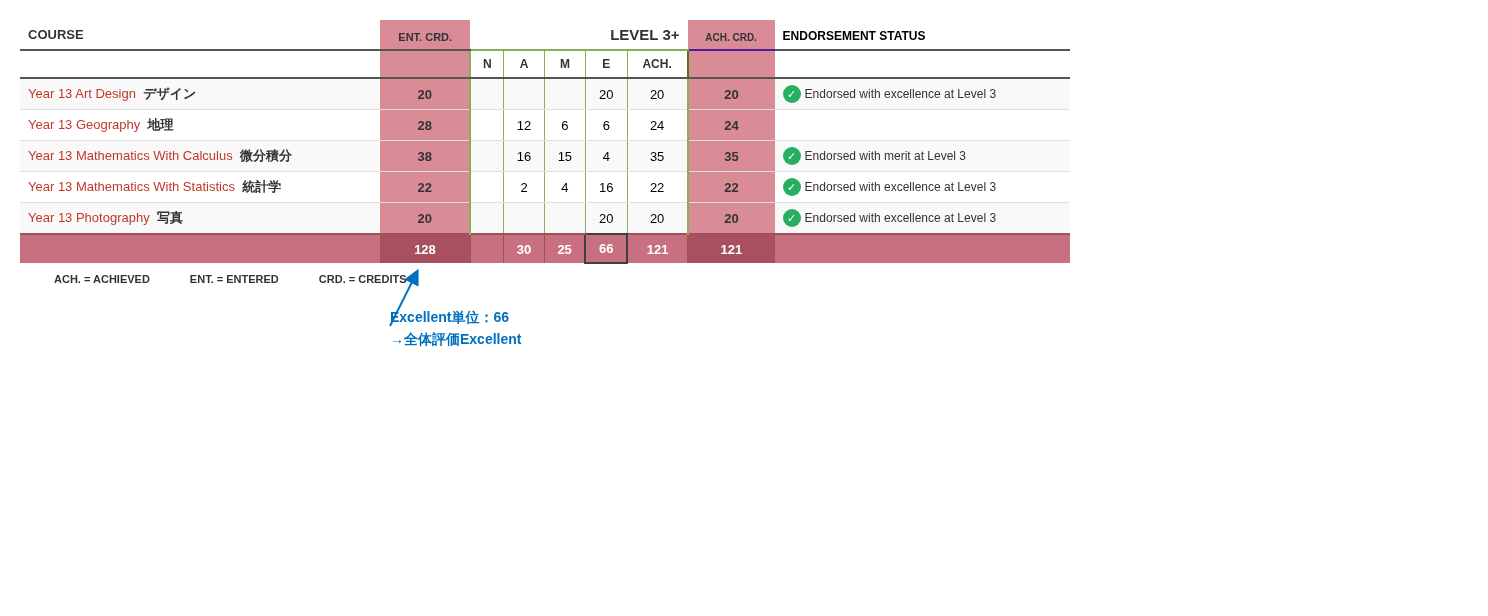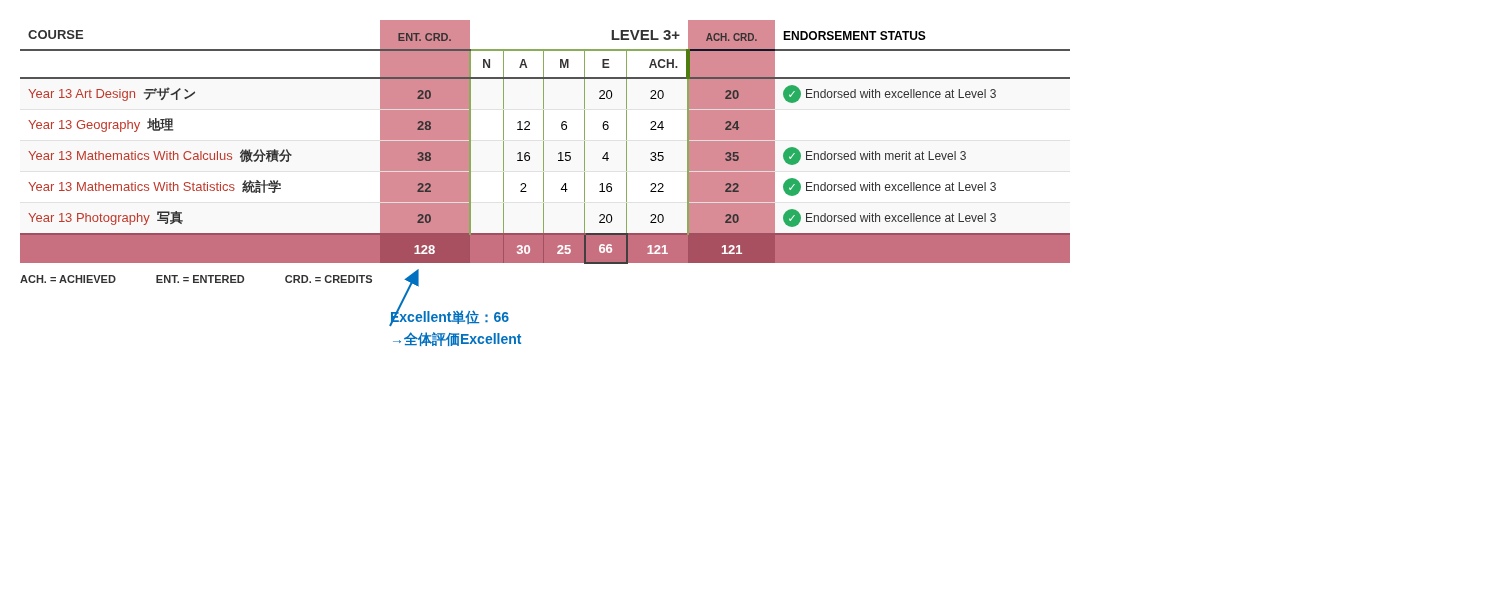--- a/index.html
+++ b/index.html
@@ -52,22 +52,21 @@
     .col-ach-crd {
       background: #d98b96 !important;
       color: #333;
     }
     .col-n, .col-a, .col-m, .col-e, .col-ach {
       background: #fff;
       border-left: 1px solid #8aad5a;
       border-right: 1px solid #8aad5a;
     }
     .col-ach {
-      border-right: 4px solid #4d7c0f;
-      text-align: right;
+      border-right: 2px solid #4d7c0f;
     }
     .col-n { border-left: 2px solid #8aad5a; }
     
     .data-row td {
       border-bottom: 1px solid #e0e0e0;
     }
     .data-row:nth-child(odd) {
       background: #f9f9f9;
     }
     .data-row:nth-child(even) {
@@ -133,20 +132,21 @@
     .total-row td.total-ach-crd {
       background: #a85060;
     }
     
     .key-row {
       margin-top: 8px;
       font-size: 12px;
       color: #333;
       display: flex;
       gap: 40px;
+      margin-left: 34px;
     }
     .key-row span b {
       font-size: 11px;
     }
     .annotation-text {
       color: #0070c0;
       font-weight: bold;
       font-size: 14px;
       line-height: 1.6;
     }
@@ -179,21 +179,21 @@
 </head>
 <body>
 
 <div class="table-container">
   <table>
     <thead>
       <tr class="header-top">
         <th colspan="2" class="course-header header-row-spacer" style="border-bottom:2px solid #555;">COURSE</th>
         <th class="col-ent-crd" style="vertical-align:bottom; font-size:11px; border-bottom:2px solid #555;">ENT. CRD.</th>
         <th colspan="5" class="level3-header" style="border-bottom: 2px solid #8aad5a; text-align: right;">LEVEL 3+</th>
-        <th class="col-ach-crd" style="vertical-align:bottom; font-size:10px; border-bottom:2px solid #0f172a;">ACH. CRD.</th>
+        <th class="col-ach-crd" style="vertical-align:bottom; font-size:10px; border-bottom:2px solid #4c1d95;">ACH. CRD.</th>
         <th style="text-align:left; vertical-align:bottom; border-bottom:2px solid #555; font-size:12px;">ENDORSEMENT STATUS</th>
       </tr>
       <tr class="header-labels">
         <th colspan="2" style="text-align:left;"></th>
         <th class="col-ent-crd"></th>
         <th class="col-n">N</th>
         <th class="col-a">A</th>
         <th class="col-m">M</th>
         <th class="col-e">E</th>
         <th class="col-ach">ACH.</th>

